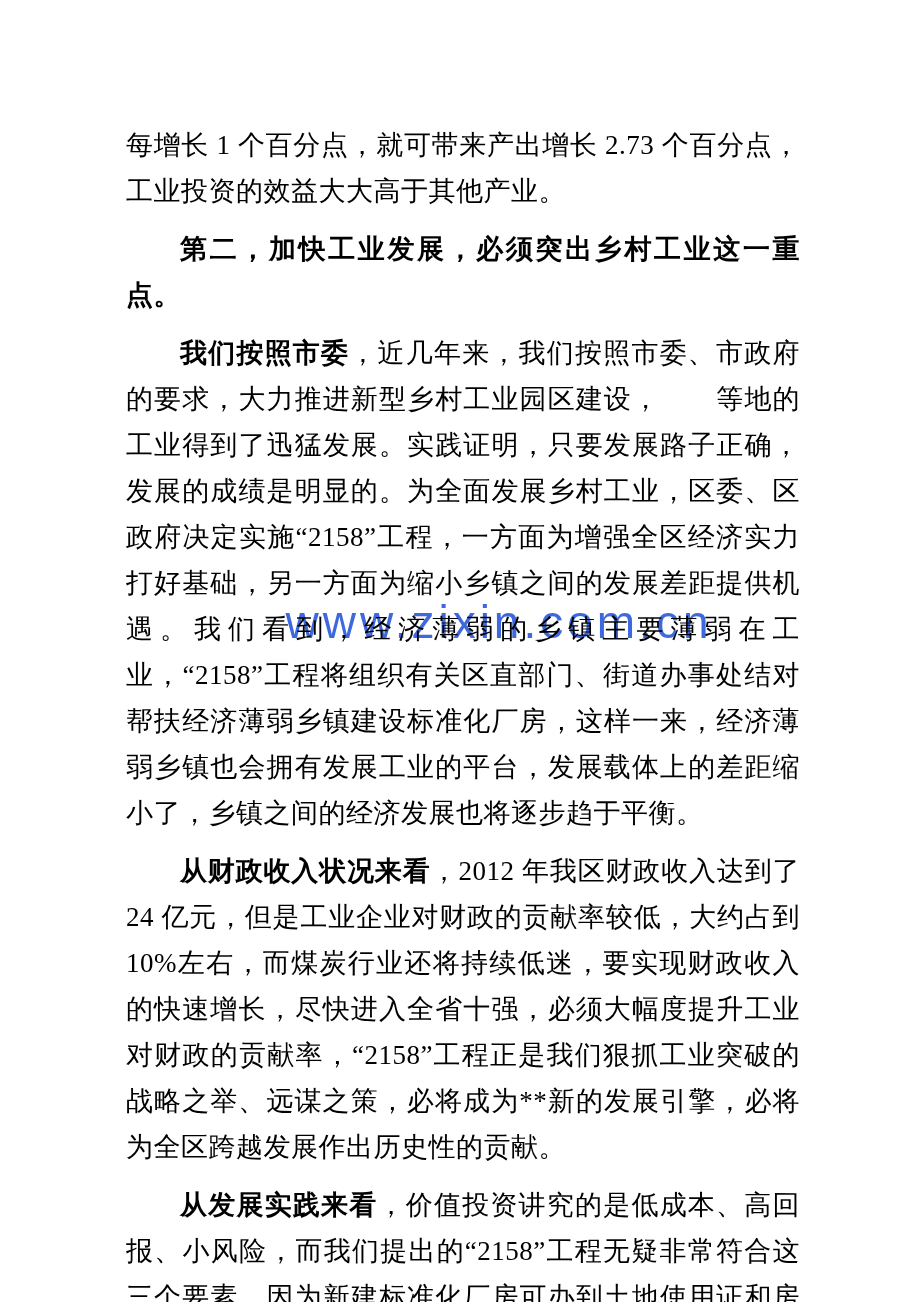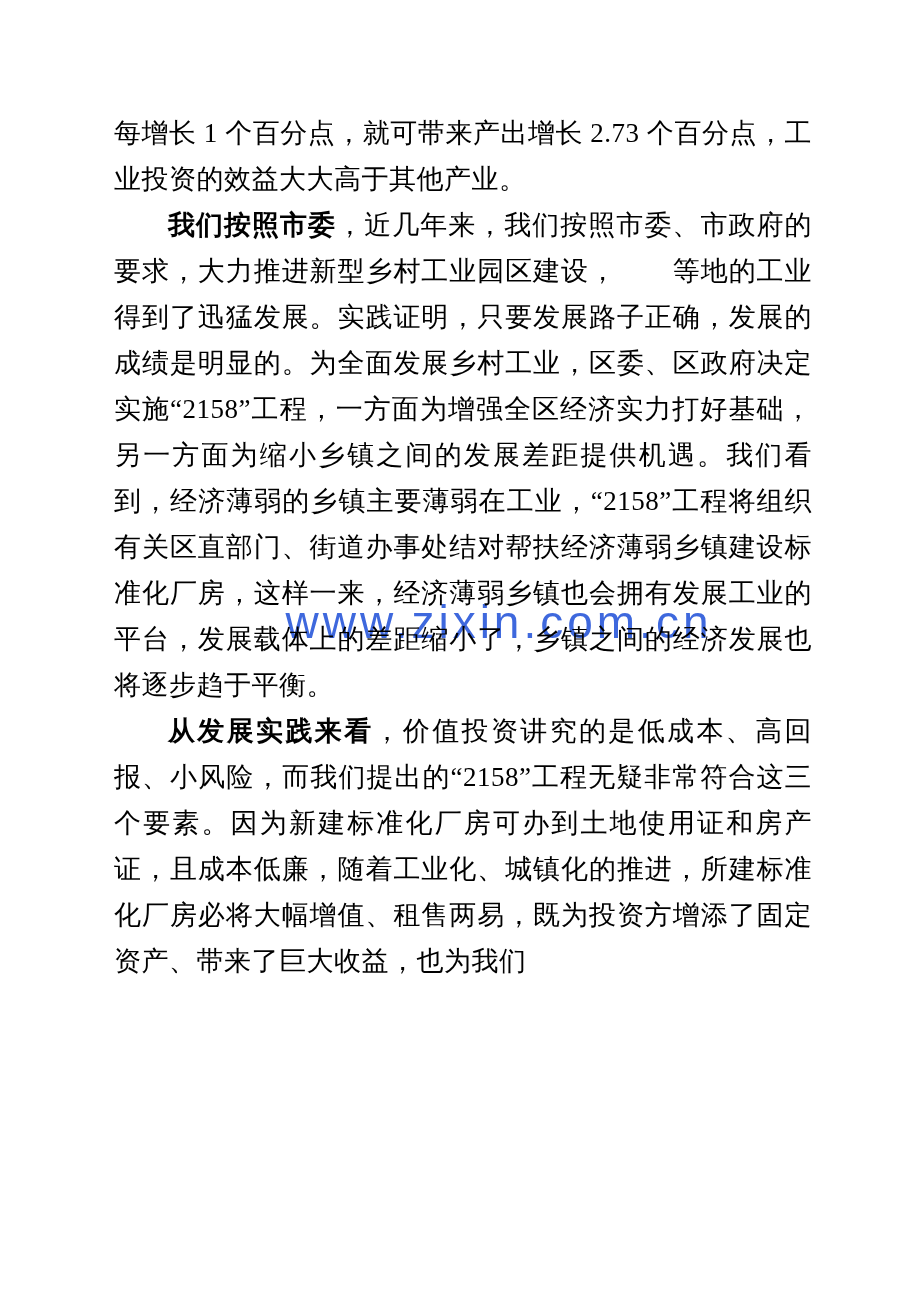--- a/index.html
+++ b/index.html
@@ -21,21 +21,21 @@
     position: absolute;
     left: 114px;
     top: 110px;
     width: 698px;
     font-size: 27px;
     line-height: 46px;
     text-align: justify;
     letter-spacing: 0.5px;
   }
   .doc-body p {
-    margin: 0;
+    margin: 12px;
     padding: 0;
   }
   .doc-body p.indent {
     text-indent: 2em;
   }
   .doc-body .bold {
     font-weight: bold;
   }
   .watermark {
     position: absolute;
@@ -53,16 +53,18 @@
     padding-left: 39px;
   }
 </style>
 </head>
 <body>
 
 <div class="page">
   <div class="watermark">www.zixin.com.cn</div>
   <div class="doc-body">
       <p><span>每增长 1 个百分点，就可带来产出增长 2.73 个百分点，工业投资的效益大大高于其他产业。</span></p>
+      <p class="indent"><span class="bold">第二，加快工业发展，必须突出乡村工业这一重点。</span></p>
       <p class="indent"><span class="bold">我们按照市委</span><span>，近几年来，我们按照市委、市政府的要求，大力推进新型乡村工业园区建设，　　等地的工业得到了迅猛发展。实践证明，只要发展路子正确，发展的成绩是明显的。为全面发展乡村工业，区委、区政府决定实施“2158”工程，一方面为增强全区经济实力打好基础，另一方面为缩小乡镇之间的发展差距提供机遇。我们看到，经济薄弱的乡镇主要薄弱在工业，“2158”工程将组织有关区直部门、街道办事处结对帮扶经济薄弱乡镇建设标准化厂房，这样一来，经济薄弱乡镇也会拥有发展工业的平台，发展载体上的差距缩小了，乡镇之间的经济发展也将逐步趋于平衡。</span></p>
+      <p class="indent"><span class="bold">从财政收入状况来看</span><span>，2012 年我区财政收入达到了 24 亿元，但是工业企业对财政的贡献率较低，大约占到 10%左右，而煤炭行业还将持续低迷，要实现财政收入的快速增长，尽快进入全省十强，必须大幅度提升工业对财政的贡献率，“2158”工程正是我们狠抓工业突破的战略之举、远谋之策，必将成为**新的发展引擎，必将为全区跨越发展作出历史性的贡献。</span></p>
       <p class="indent"><span class="bold">从发展实践来看</span><span>，价值投资讲究的是低成本、高回报、小风险，而我们提出的“2158”工程无疑非常符合这三个要素。因为新建标准化厂房可办到土地使用证和房产证，且成本低廉，随着工业化、城镇化的推进，所建标准化厂房必将大幅增值、租售两易，既为投资方增添了固定资产、带来了巨大收益，也为我们</span></p>
     </div>
 </div>
 
 </body></html>

